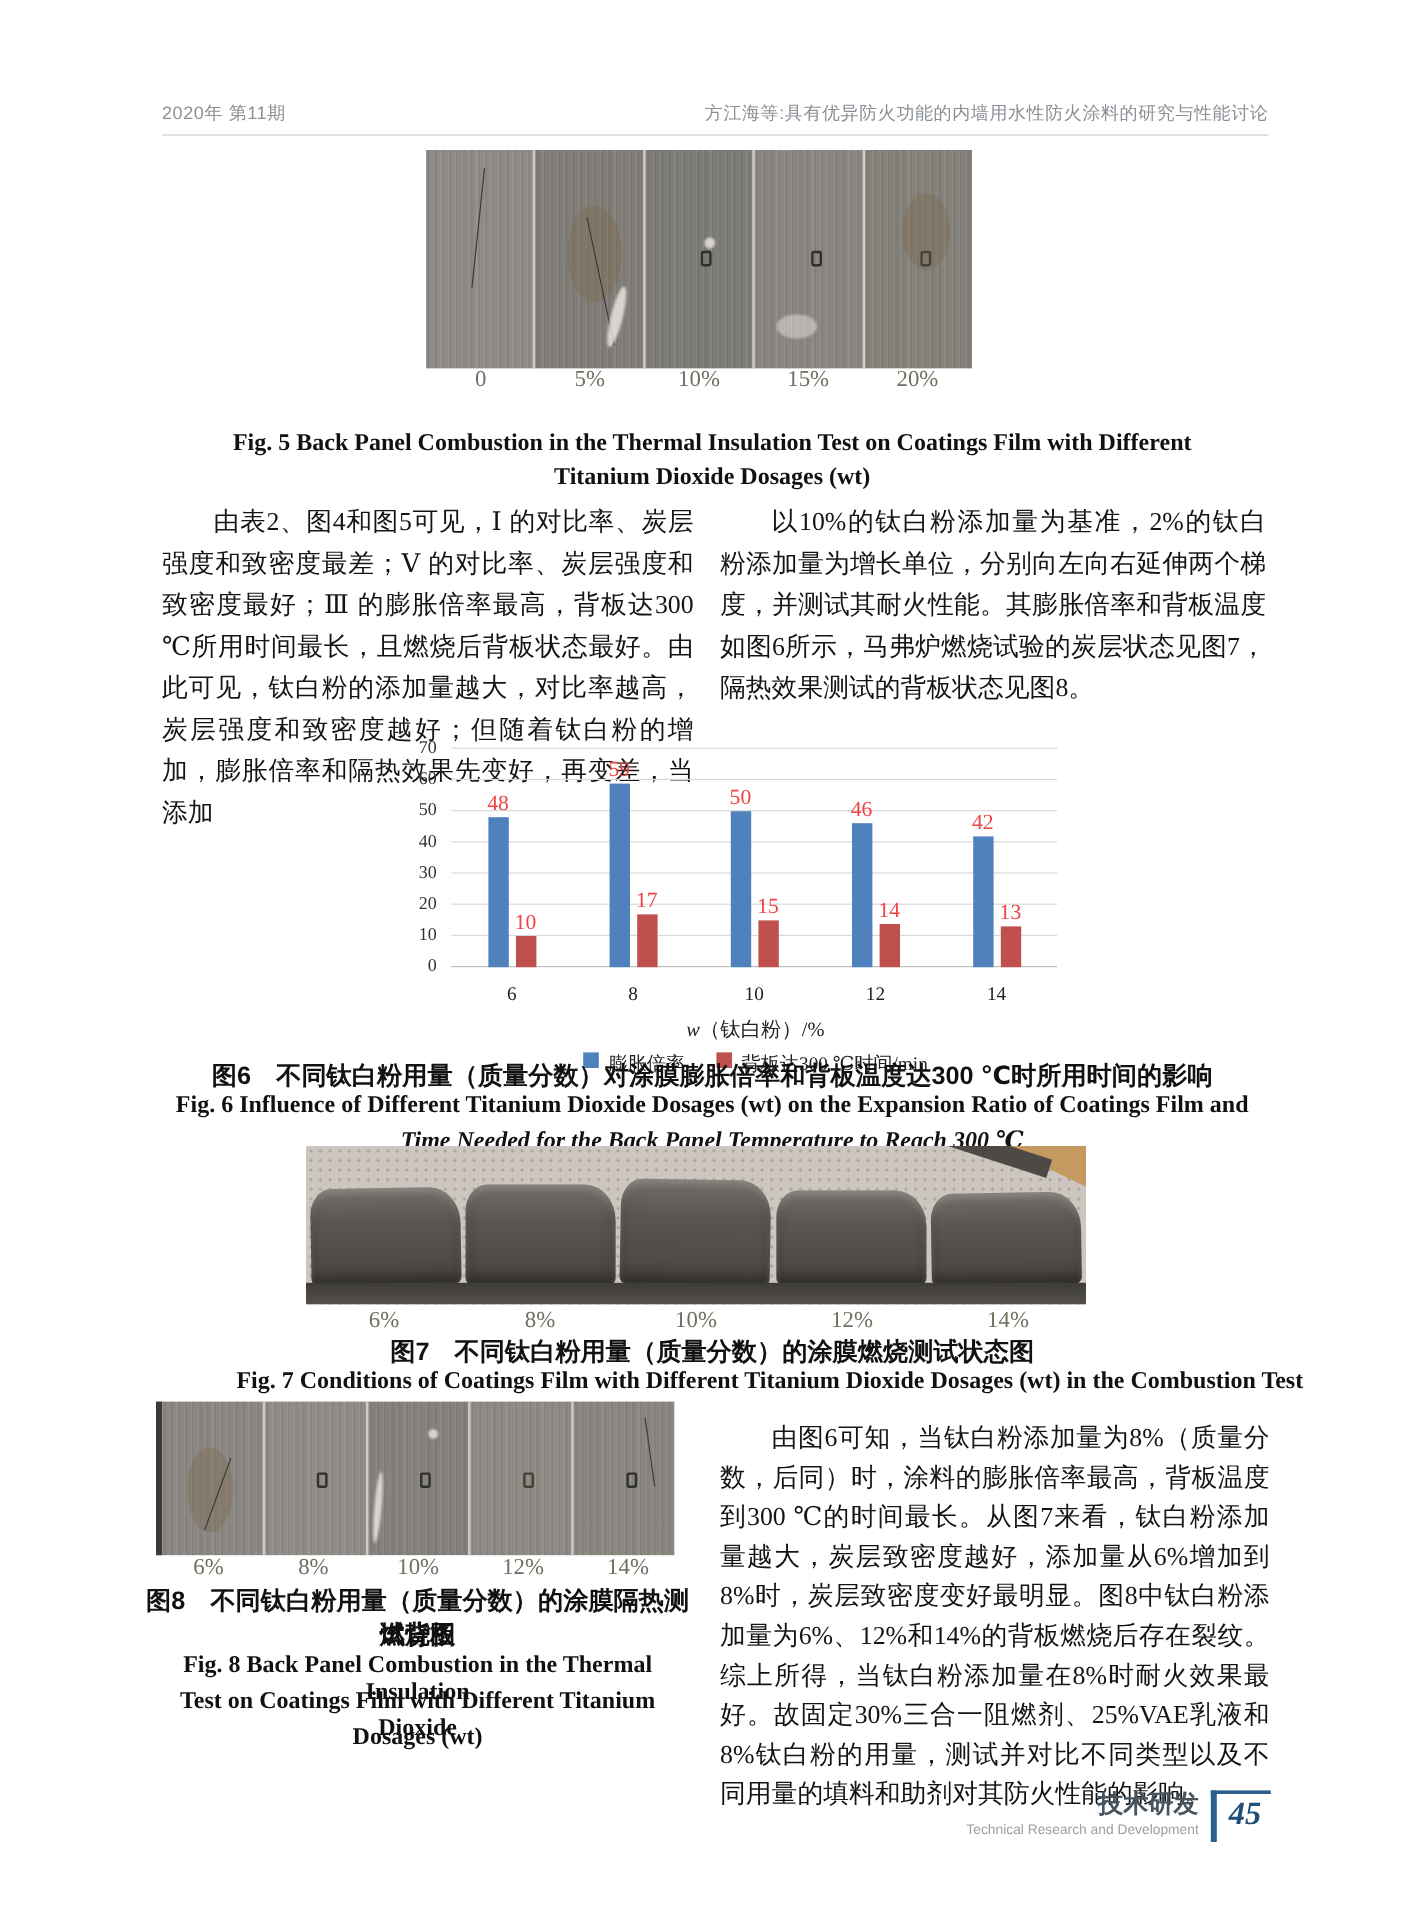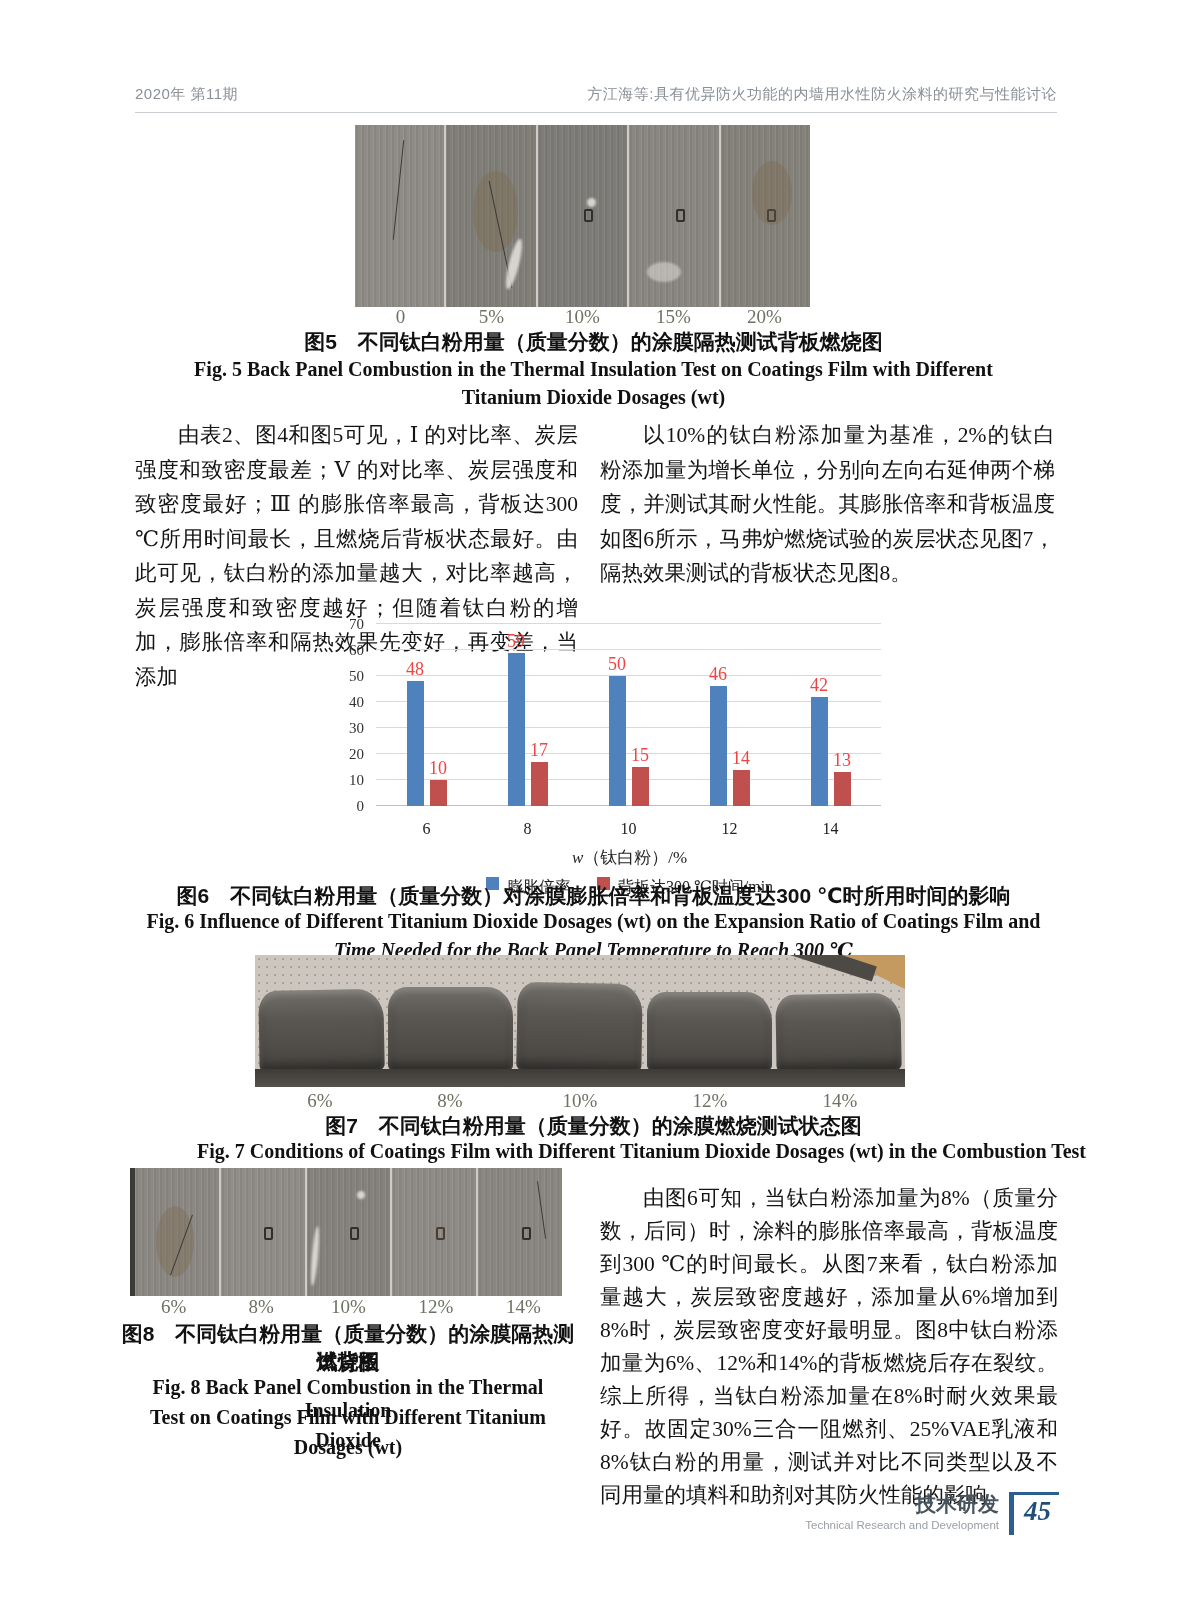--- a/index.html
+++ b/index.html
@@ -148,21 +148,20 @@
       <div class="stain" style="left:35%;top:20%;width:45%;height:35%"></div>
     </div>
   </div>
   <div class="photo-labels" id="fig5-labels">
     <span>0</span>
     <span>5%</span>
     <span>10%</span>
     <span>15%</span>
     <span>20%</span>
   </div>
-  <div class="cap-zh" id="fig5-cap-zh">图5　不同钛白粉用量（质量分数）的涂膜隔热测试背板燃烧图</div>
   <div class="cap-en" id="fig5-cap-en1">Fig. 5   Back Panel Combustion in the Thermal Insulation Test on Coatings Film with Different</div>
   <div class="cap-en" id="fig5-cap-en2">Titanium Dioxide Dosages (wt)</div>
 
   <div class="bodytext" id="col-left">
     <p class="indent">由表2、图4和图5可见，Ⅰ 的对比率、炭层强度和致密度最差；Ⅴ 的对比率、炭层强度和致密度最好；Ⅲ 的膨胀倍率最高，背板达300 ℃所用时间最长，且燃烧后背板状态最好。由此可见，钛白粉的添加量越大，对比率越高，炭层强度和致密度越好；但随着钛白粉的增加，膨胀倍率和隔热效果先变好，再变差，当添加</p>
   </div>
   <div class="bodytext" id="col-right">
     <p class="indent">以10%的钛白粉添加量为基准，2%的钛白粉添加量为增长单位，分别向左向右延伸两个梯度，并测试其耐火性能。其膨胀倍率和背板温度如图6所示，马弗炉燃烧试验的炭层状态见图7，隔热效果测试的背板状态见图8。</p>
   </div>
 

